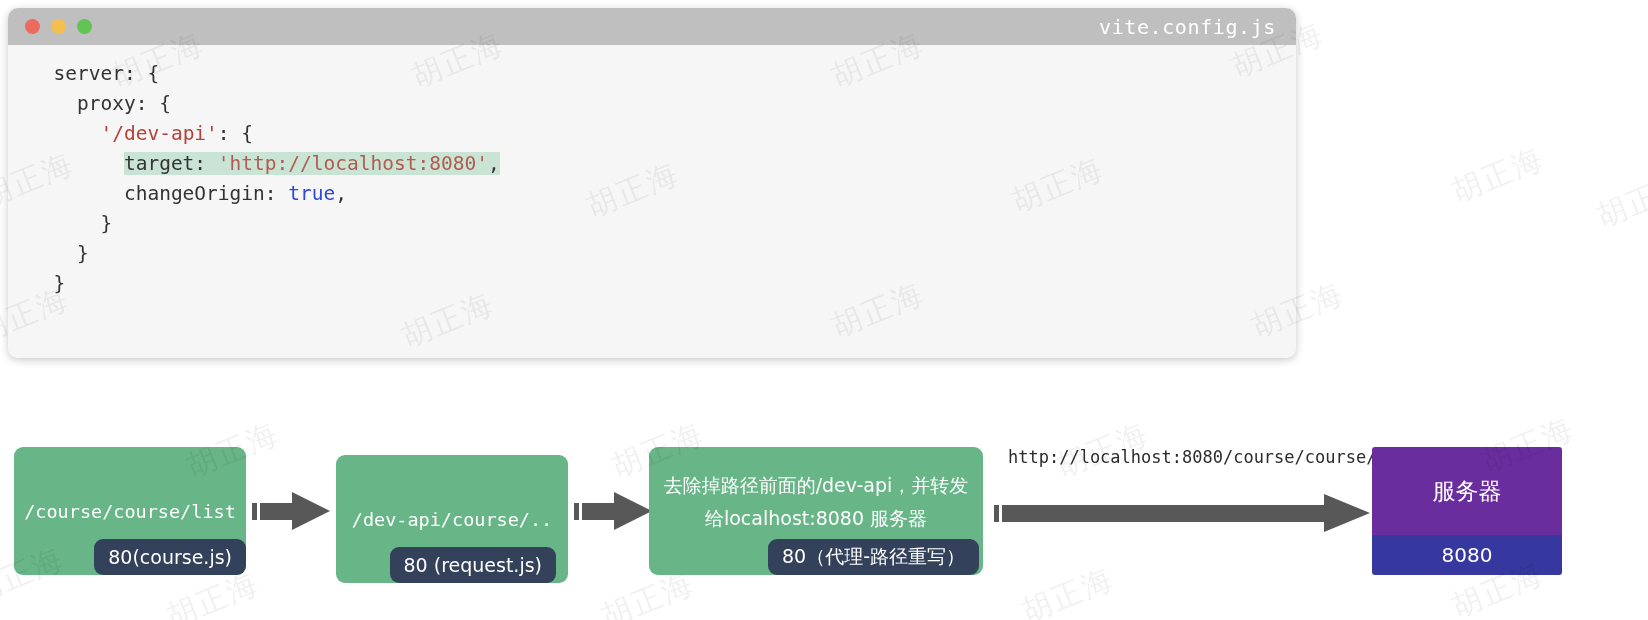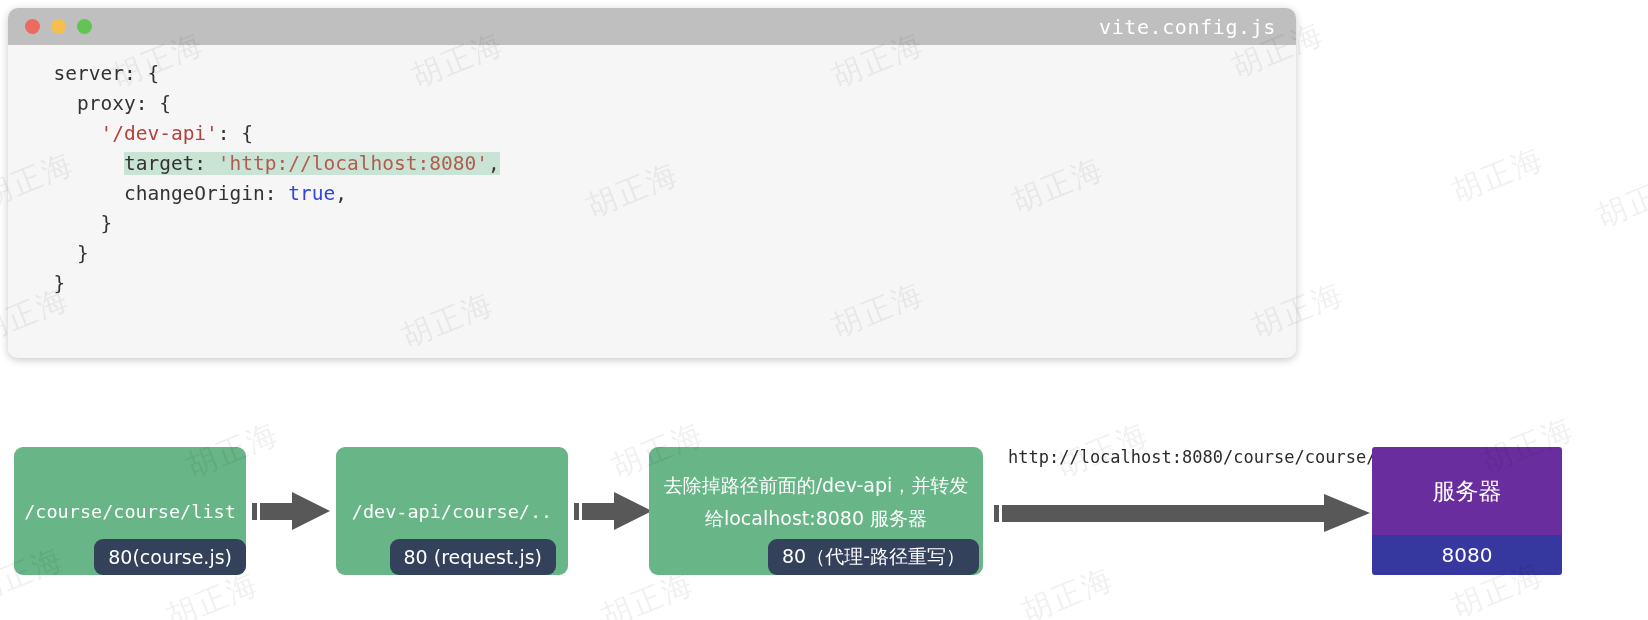--- a/index.html
+++ b/index.html
@@ -75,21 +75,21 @@
     font-size:19px;box-sizing:border-box;padding:0 14px;
     height:34px;white-space:nowrap;
   }
 
   
   #card-1{left:14px;top:17px;width:232px;height:128px;}
   #card-1 .card-body{width:232px;height:128px;font-size:18.5px;}
   #card-1 .card-badge{height:36px;}
 
   
-  #card-2{left:336px;top:17px;width:220px;height:128px;}
+  #card-2{left:336px;top:25px;width:220px;height:128px;}
   #card-2 .card-body{width:232px;height:128px;font-size:18.5px;}
   #card-2 .card-badge{height:36px;}
 
   
   #card-3{left:649px;top:17px;width:330px;height:128px;}
   #card-3 .card-body{
     width:334px;height:128px;flex-direction:column;
     font-family:"DejaVu Sans","Liberation Sans",sans-serif;
     font-size:19px;line-height:33px;text-align:center;padding:0 12px 18px;
   }

